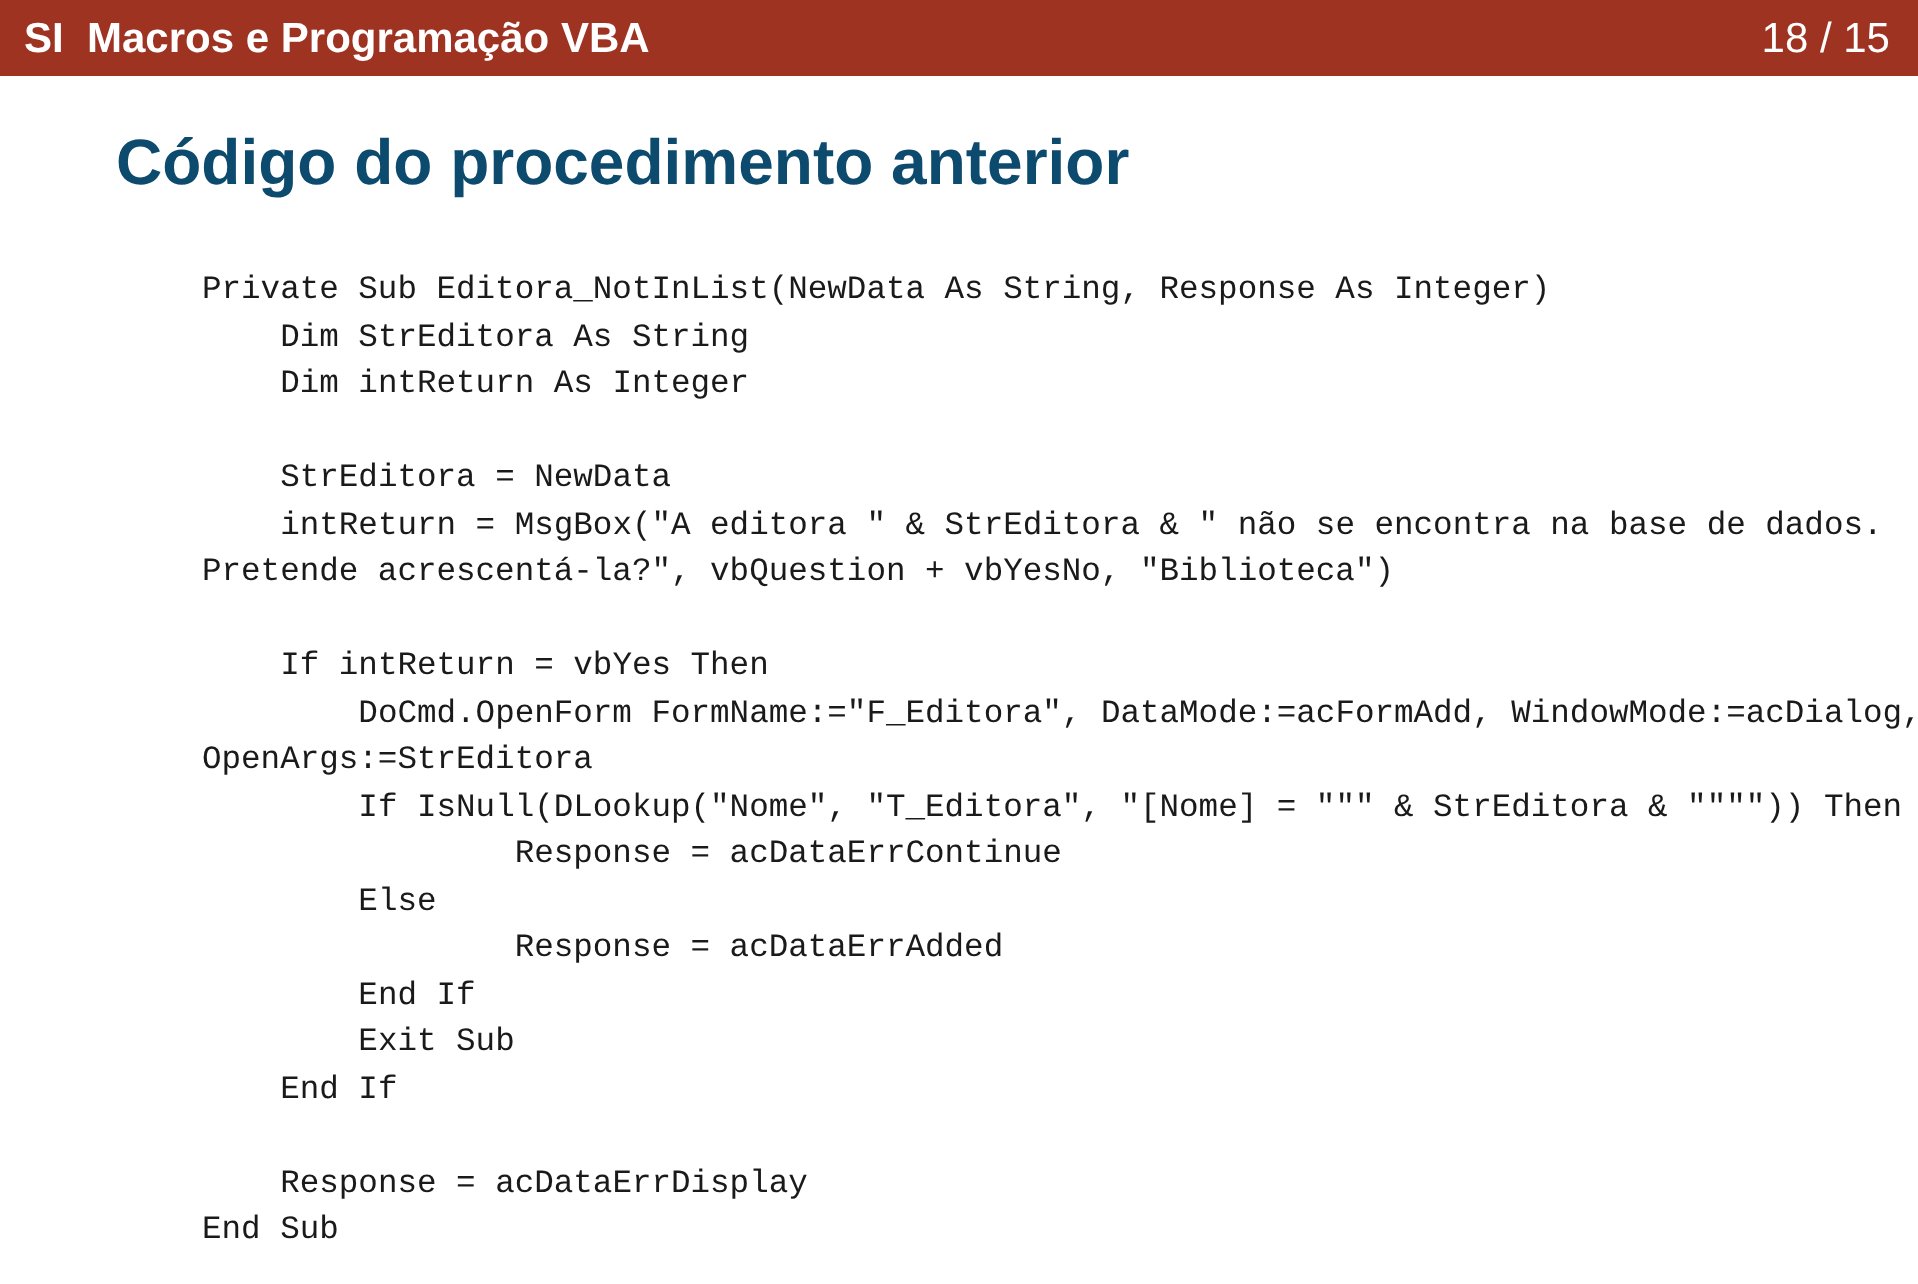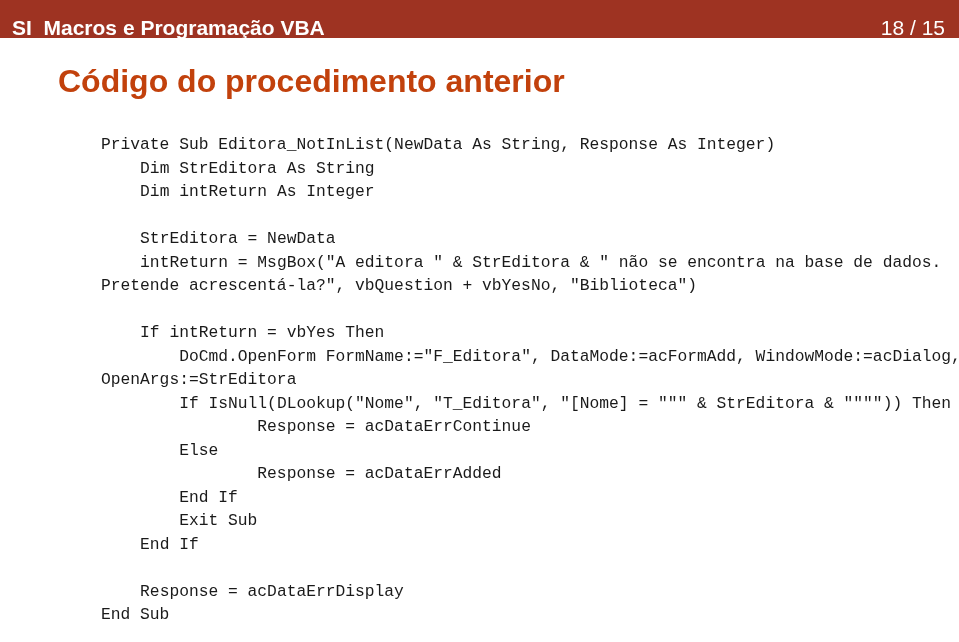--- a/index.html
+++ b/index.html
@@ -23,21 +23,21 @@
 
   
   .header-bar {
     position: absolute;
     left: 0;
     top: 0;
     width: 959px;
     height: 38px;
     background: #9E3322;
     display: flex;
-    align-items: flex-end;
+    align-items: center;
     justify-content: space-between;
     box-sizing: border-box;
     padding: 0 14px 0 12px;
   }
   .header-title {
     color: #ffffff;
     font-family: "Liberation Sans", sans-serif;
     font-weight: bold;
     font-size: 21px;
     letter-spacing: 0px;
@@ -61,21 +61,21 @@
     left: 0;
     top: 38px;
     width: 959px;
     height: 604px;
   }
 
   .slide-heading {
     position: absolute;
     left: 58px;
     top: 26px;
-    color: #c2410c;
+    color: #0c4a6e;
     font-family: "Liberation Sans", sans-serif;
     font-weight: bold;
     font-size: 32px;
     line-height: 1.1;
     white-space: pre;
   }
 
   .code-block {
     position: absolute;
     left: 58px;

